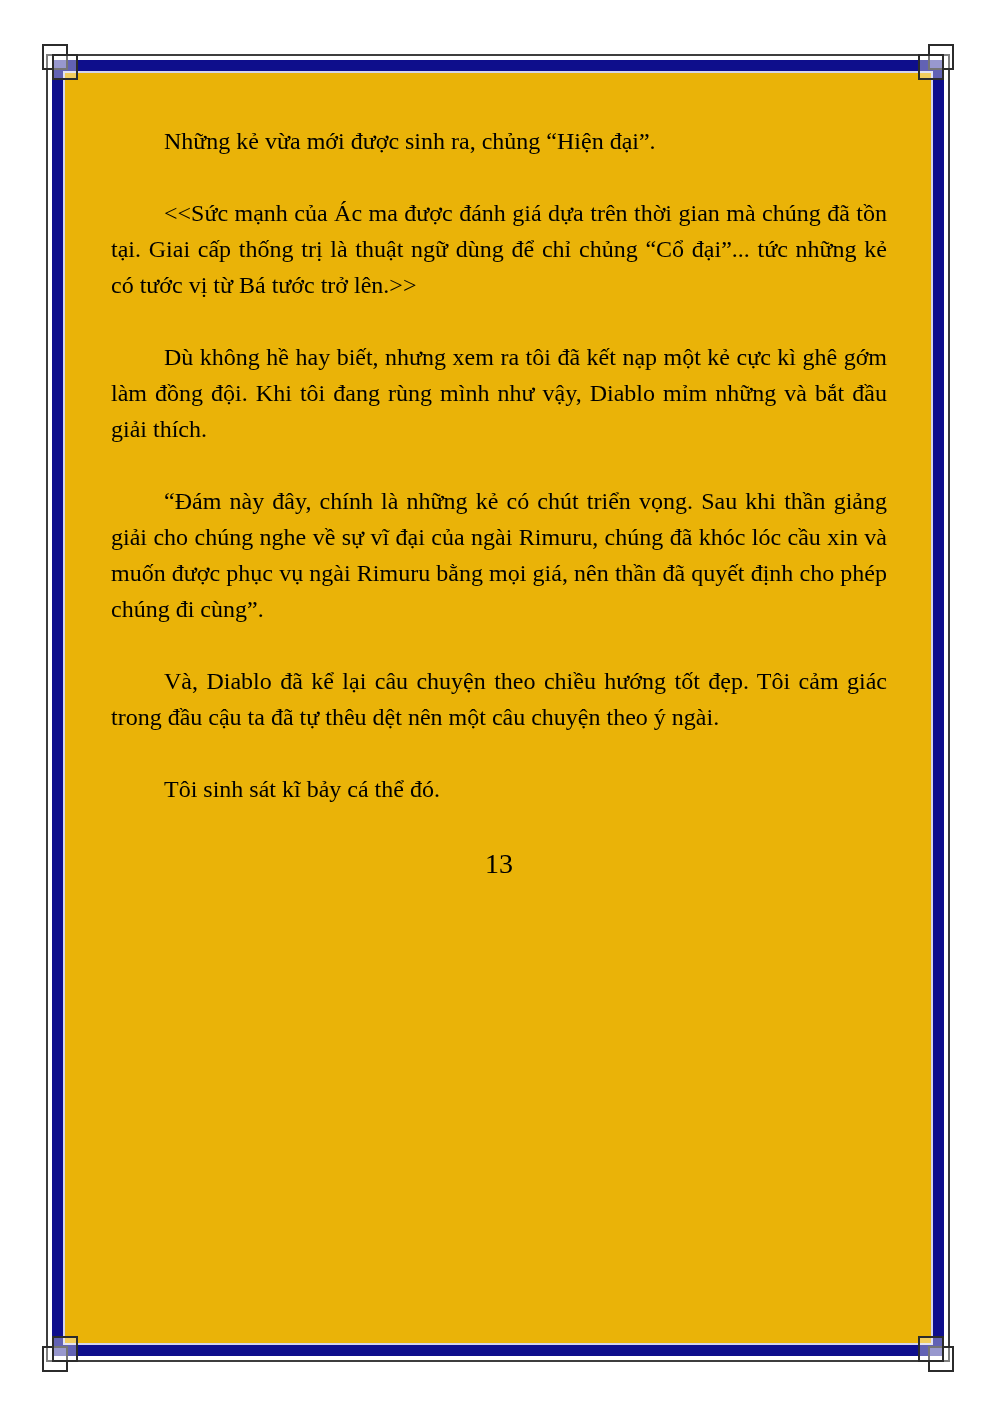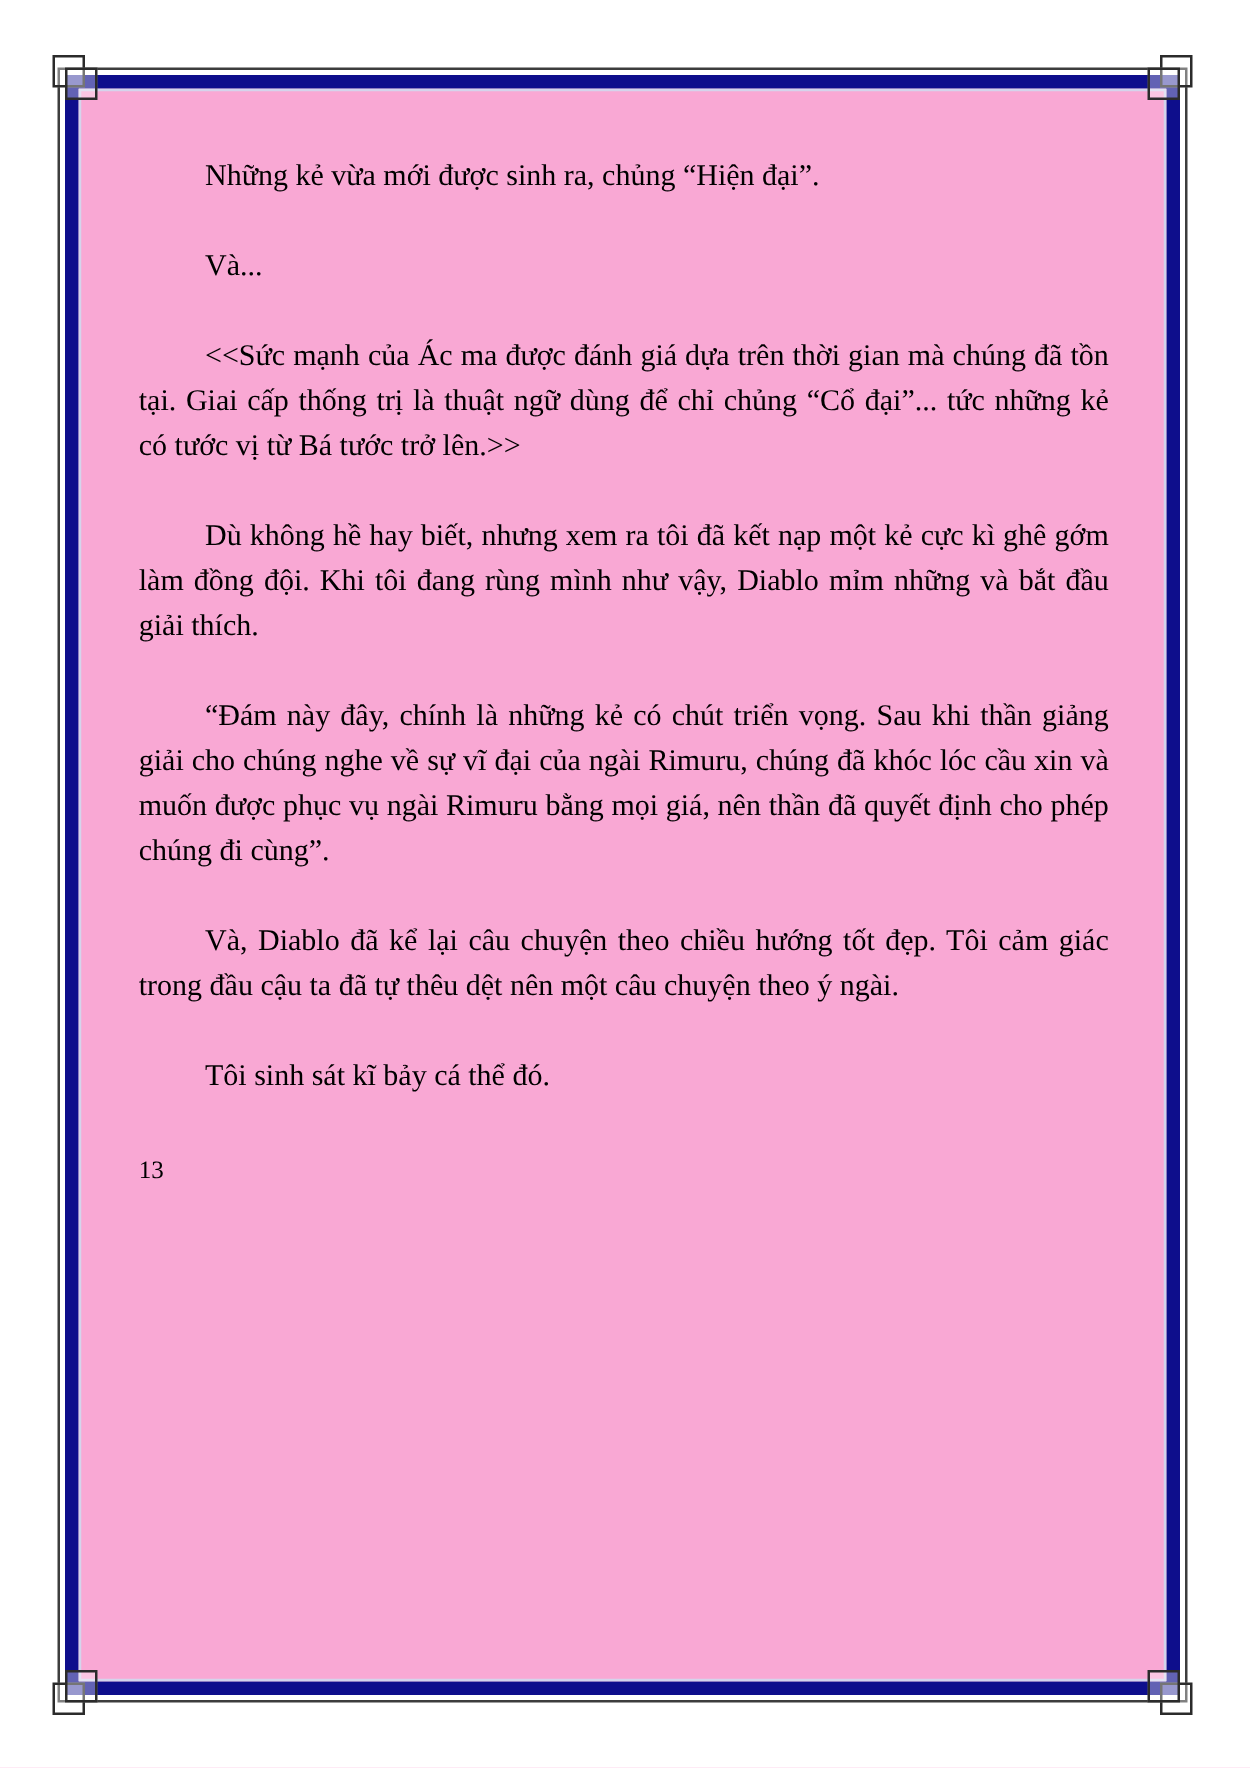--- a/index.html
+++ b/index.html
@@ -32,41 +32,42 @@
     box-sizing: border-box;
     width: 100%;
     height: 100%;
     border: 11px solid #0e0e8c;
   }
   .band-inner-edge {
     box-sizing: border-box;
     width: 100%;
     height: 100%;
     border: 2px solid #d4d4ec;
-    background: #f9a8d4;
+    background: #eab308;
   }
   .content {
     box-sizing: border-box;
     width: 100%;
     height: 100%;
     padding: 50px 44px 0 46px;
     overflow: hidden;
   }
   .content p {
     margin: 0 0 36px 0;
     font-size: 24px;
     line-height: 36px;
     color: #000000;
     text-align: justify;
     text-indent: 53px;
     letter-spacing: 0;
   }
   .page-number {
     margin-top: 42px;
-    font-size: 20px;
+    text-align: center;
+    font-size: 28px;
     line-height: 30px;
     color: #000000;
   }
   
   .sq {
     position: absolute;
     width: 26px;
     height: 26px;
     box-sizing: border-box;
     border: 2px solid #2b2b2b;
@@ -93,21 +94,20 @@
   <span class="sq bl-b"></span>
   <span class="sq br-a"></span>
   <span class="sq br-b"></span>
 
   <div class="band">
     <div class="band-inner">
       <div class="band-inner-edge">
         <div class="content">
           <div>
               <p>Những kẻ vừa mới được sinh ra, chủng “Hiện đại”.</p>
-              <p>Và...</p>
               <p>&lt;&lt;Sức mạnh của Ác ma được đánh giá dựa trên thời gian mà chúng đã tồn tại. Giai cấp thống trị là thuật ngữ dùng để chỉ chủng “Cổ đại”... tức những kẻ có tước vị từ Bá tước trở lên.&gt;&gt;</p>
               <p>Dù không hề hay biết, nhưng xem ra tôi đã kết nạp một kẻ cực kì ghê gớm làm đồng đội. Khi tôi đang rùng mình như vậy, Diablo mỉm những và bắt đầu giải thích.</p>
               <p>“Đám này đây, chính là những kẻ có chút triển vọng. Sau khi thần giảng giải cho chúng nghe về sự vĩ đại của ngài Rimuru, chúng đã khóc lóc cầu xin và muốn được phục vụ ngài Rimuru bằng mọi giá, nên thần đã quyết định cho phép chúng đi cùng”.</p>
               <p>Và, Diablo đã kể lại câu chuyện theo chiều hướng tốt đẹp. Tôi cảm giác trong đầu cậu ta đã tự thêu dệt nên một câu chuyện theo ý ngài.</p>
               <p>Tôi sinh sát kĩ bảy cá thể đó.</p>
             </div>
           <div class="page-number">13</div>
         </div>
       </div>
     </div>

